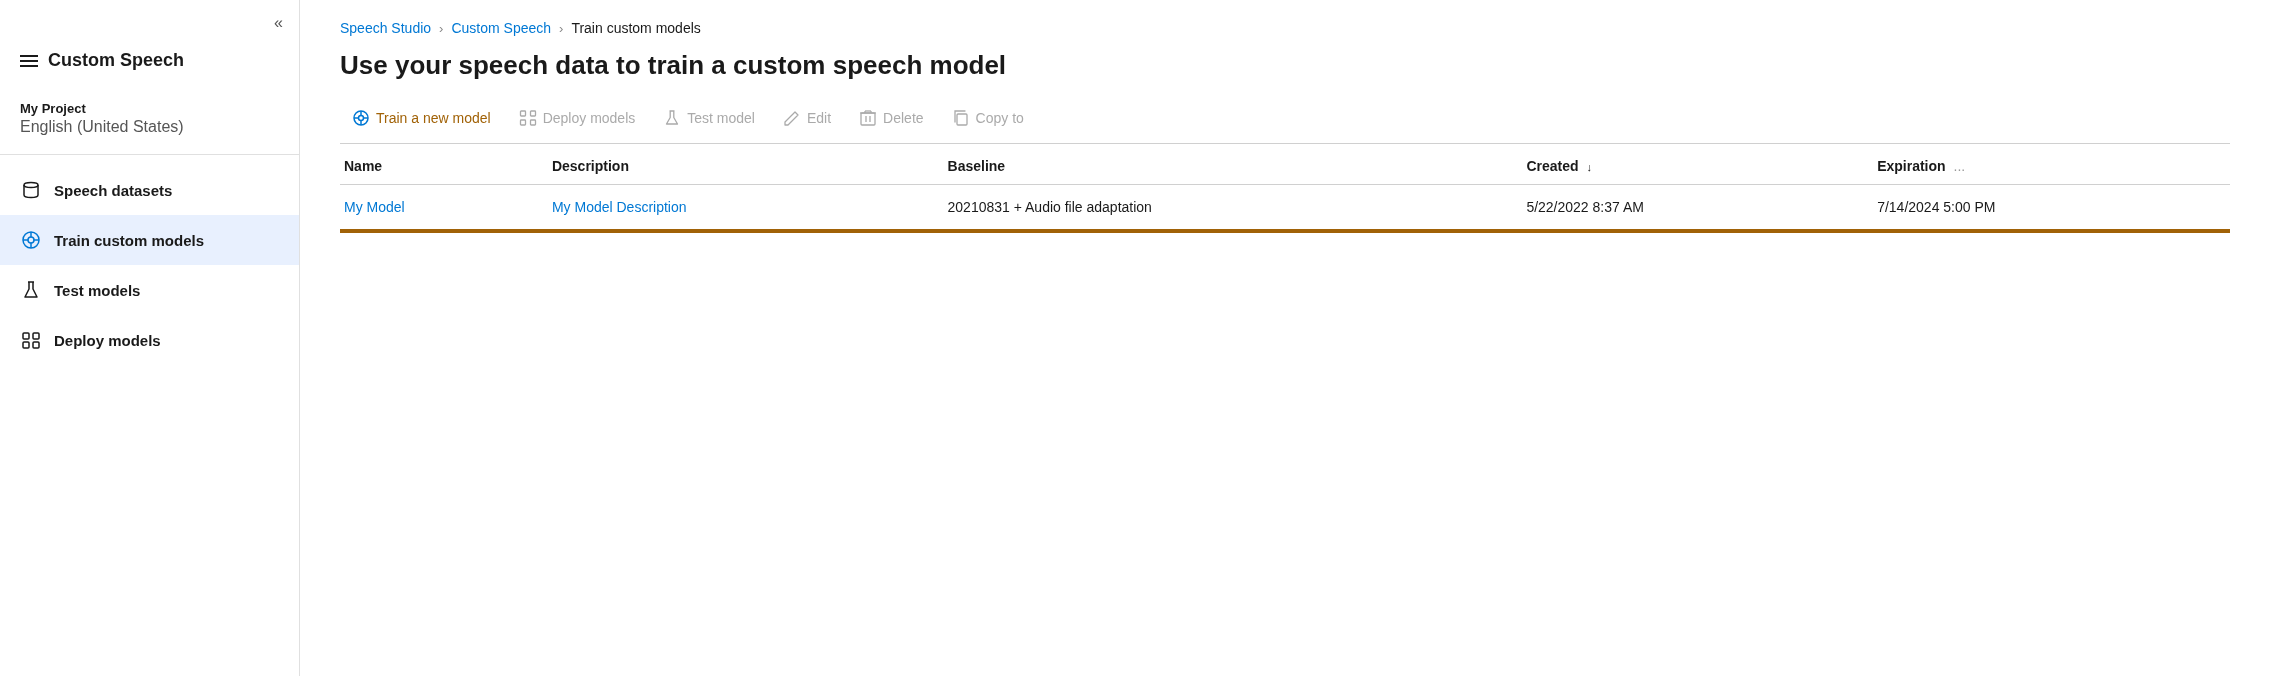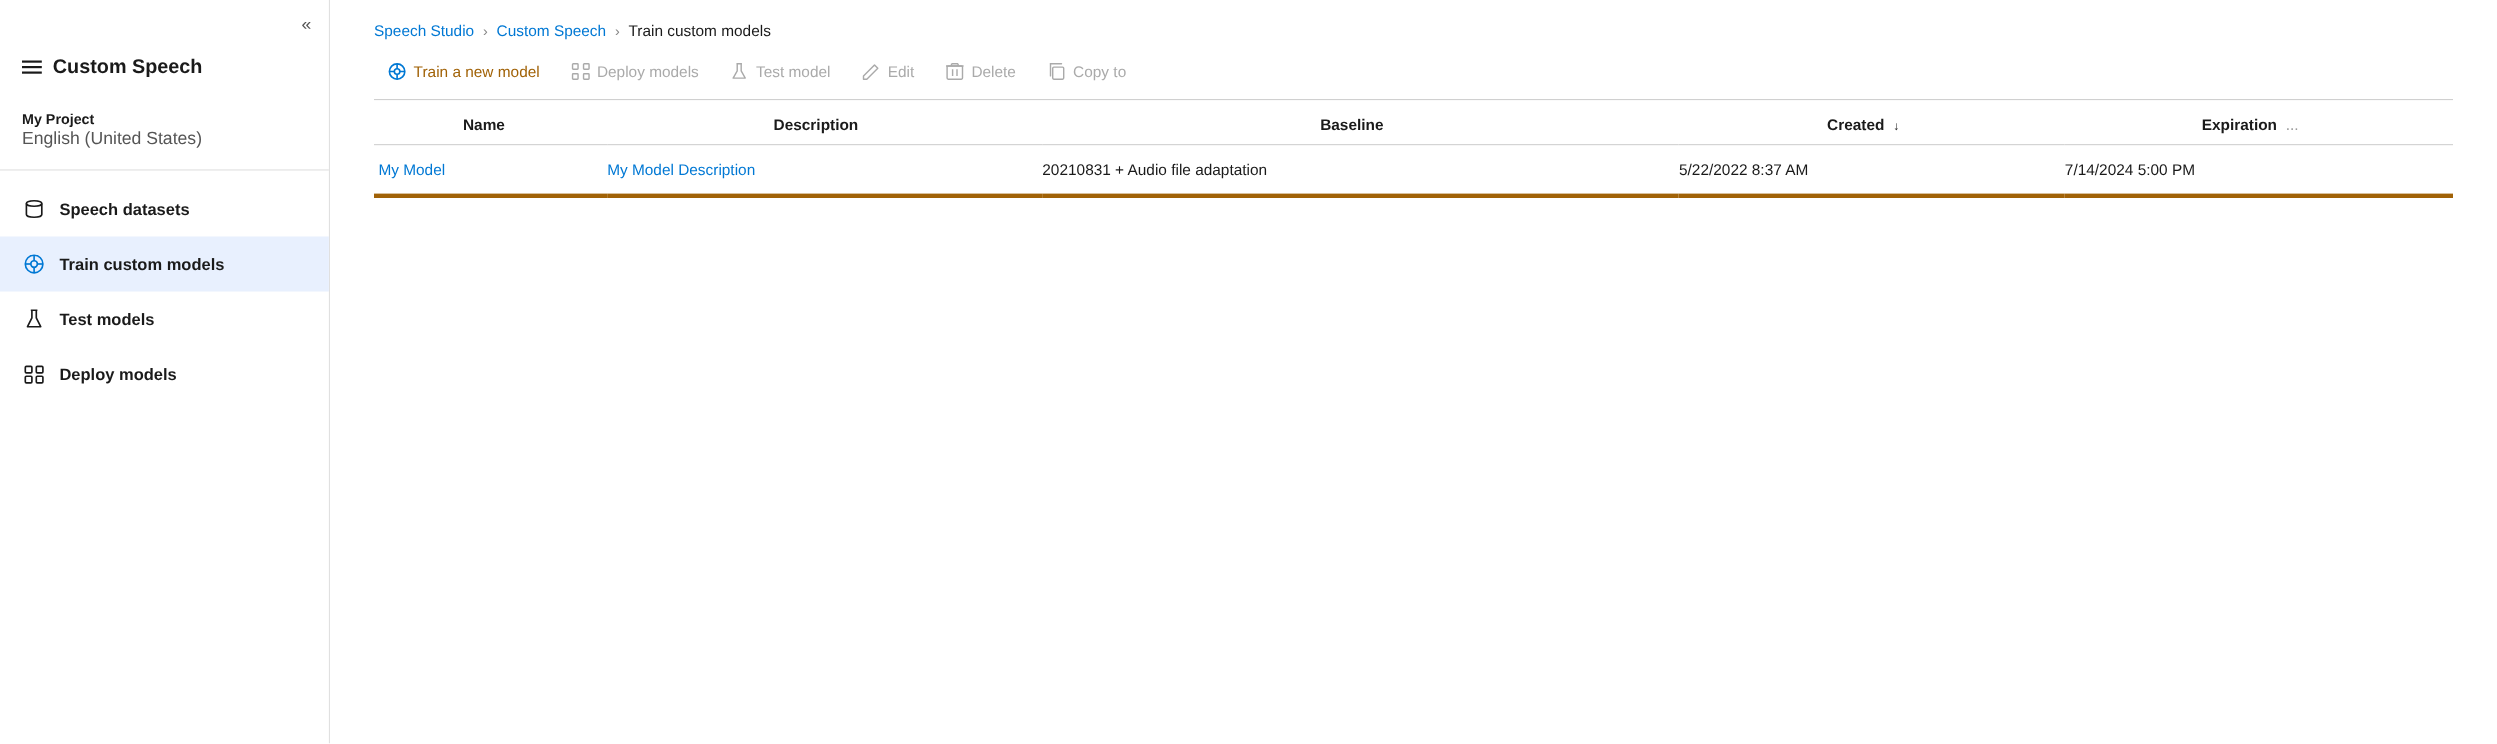--- a/index.html
+++ b/index.html
@@ -166,21 +166,21 @@
     }
 
     
     .data-table {
       width: 100%;
       border-collapse: collapse;
       margin-top: 4px;
       font-size: 14px;
     }
     .data-table th {
-      text-align: center;
+      text-align: left;
       padding: 10px 16px 10px 0;
       font-weight: 700;
       color: #1a1a1a;
       border-bottom: 1px solid #d0d0d0;
       white-space: nowrap;
       margin-left: 33px;
     }
     .data-table th.sortable {
       cursor: pointer;
     }
@@ -287,20 +287,21 @@
 <main class="main">
 
   <nav class="breadcrumb">
     <a href="#">Speech Studio</a>
     <span class="breadcrumb-sep">›</span>
     <a href="#">Custom Speech</a>
     <span class="breadcrumb-sep">›</span>
     <span class="breadcrumb-current">Train custom models</span>
   </nav>
 
+  <h1 class="page-title">Use your speech data to train a custom speech model</h1>
 
   <div class="toolbar">
 
     <button class="toolbar-btn">
       <span class="btn-icon">
         <svg width="18" height="18" viewBox="0 0 18 18" fill="none" xmlns="http://www.w3.org/2000/svg">
           <circle cx="9" cy="9" r="7" stroke="#0078d4" stroke-width="1.5"></circle>
           <circle cx="9" cy="9" r="2.5" stroke="#0078d4" stroke-width="1.5"></circle>
           <line x1="9" y1="2" x2="9" y2="6.5" stroke="#0078d4" stroke-width="1.5"></line>
           <line x1="9" y1="11.5" x2="9" y2="16" stroke="#0078d4" stroke-width="1.5"></line>

